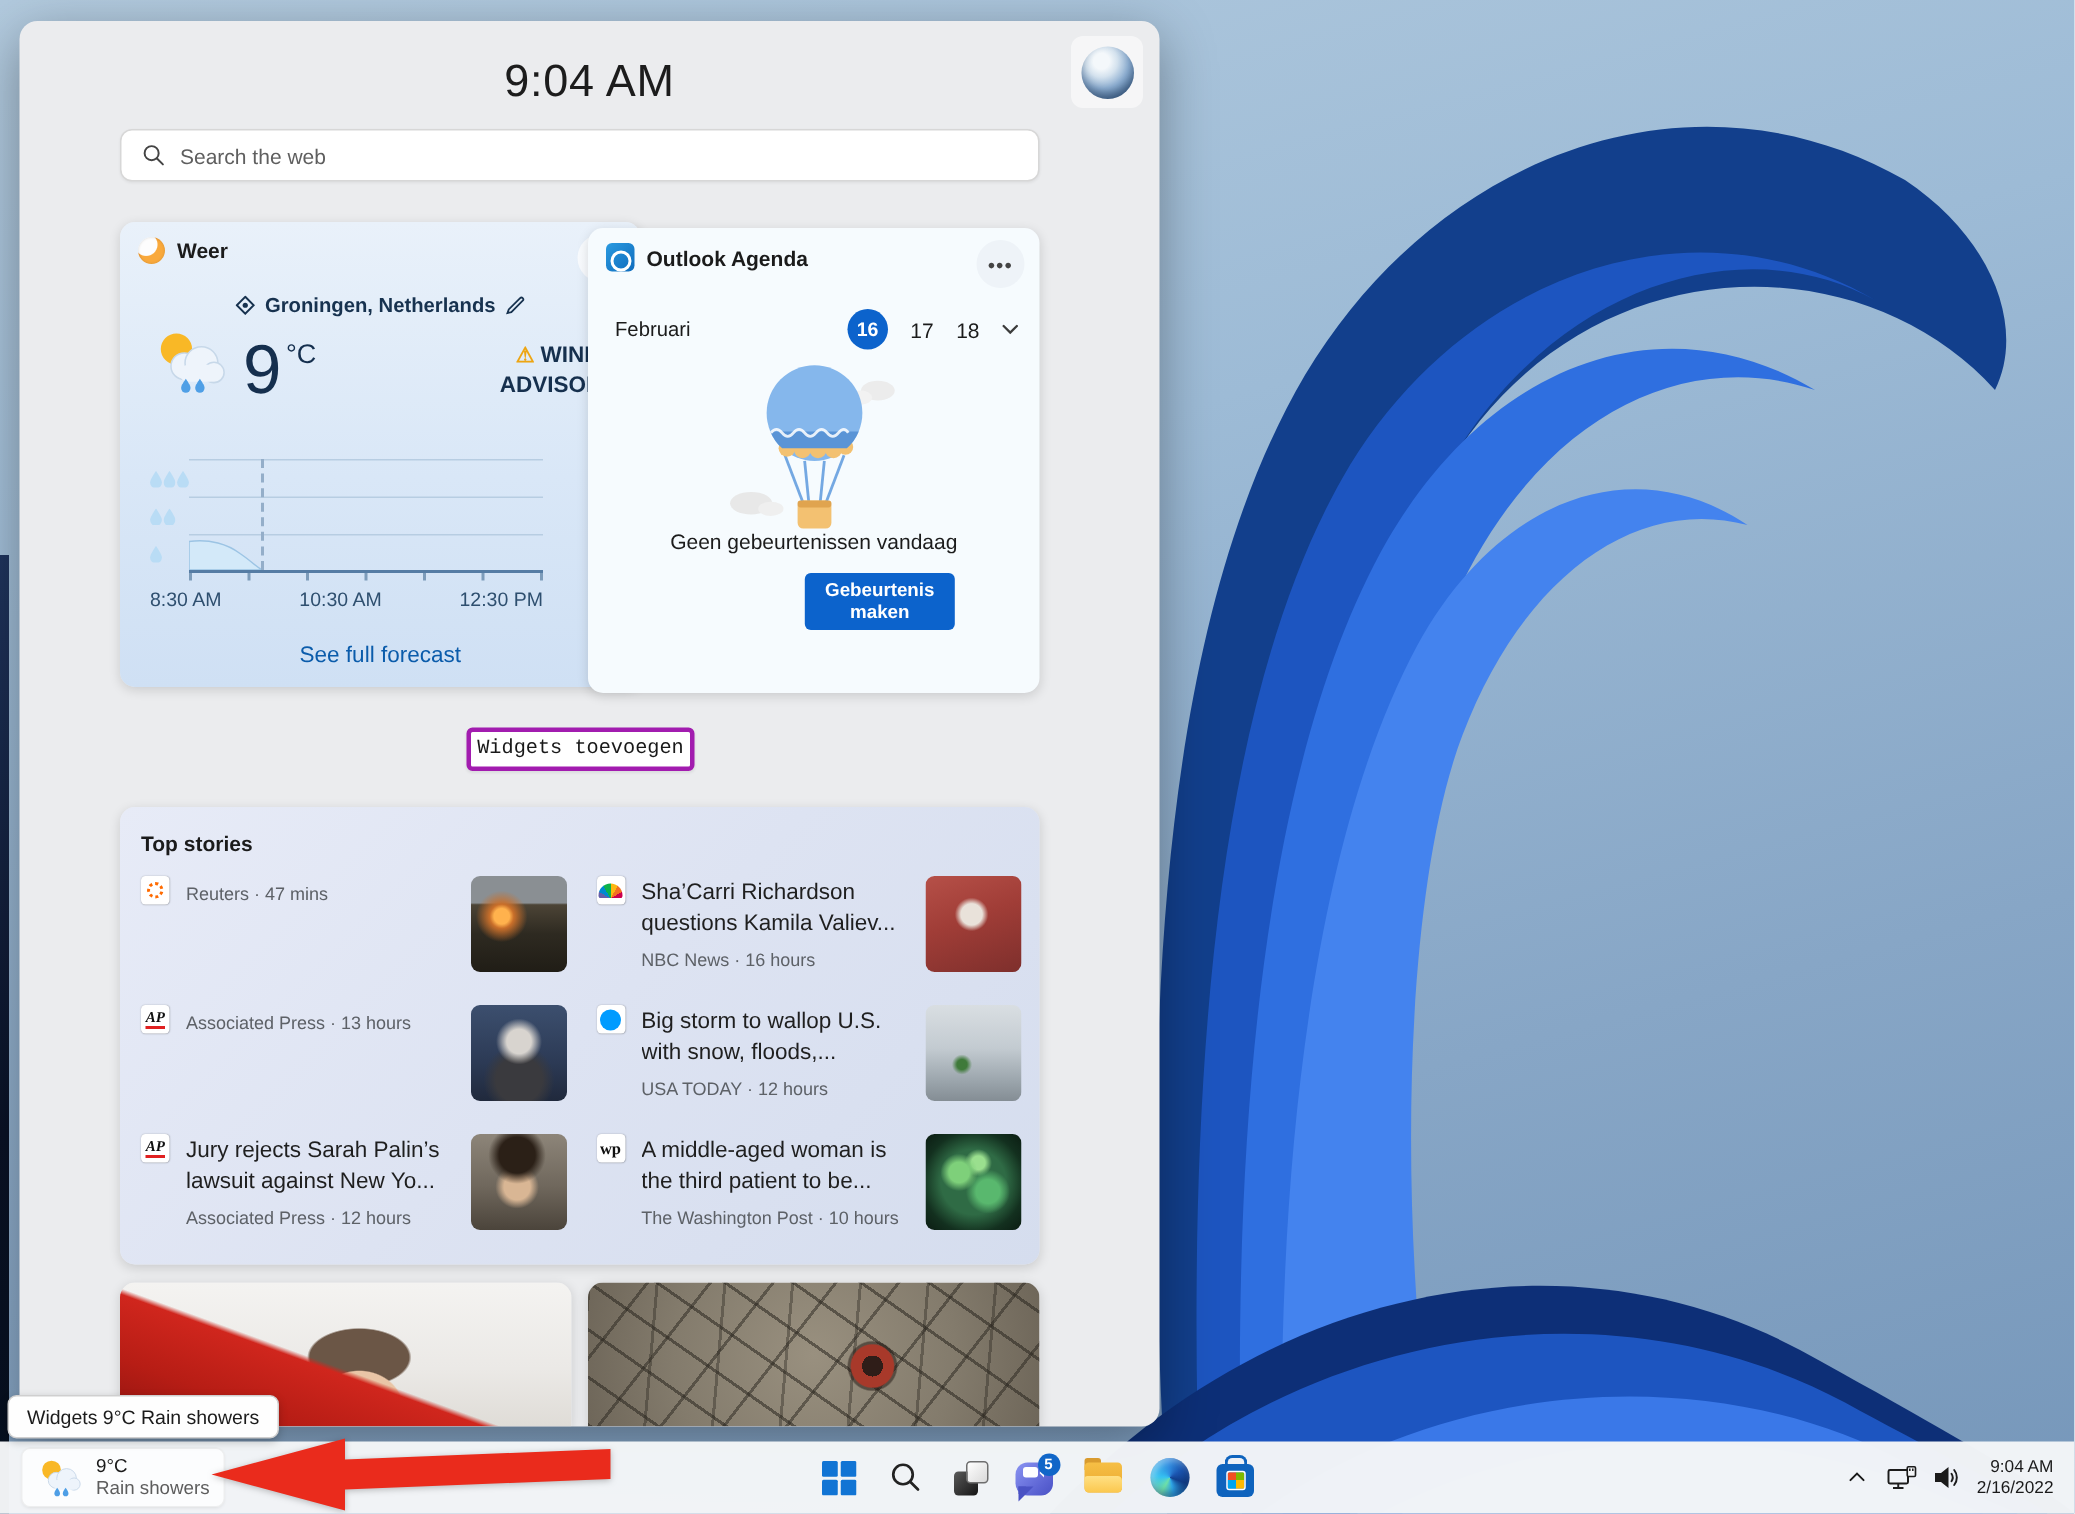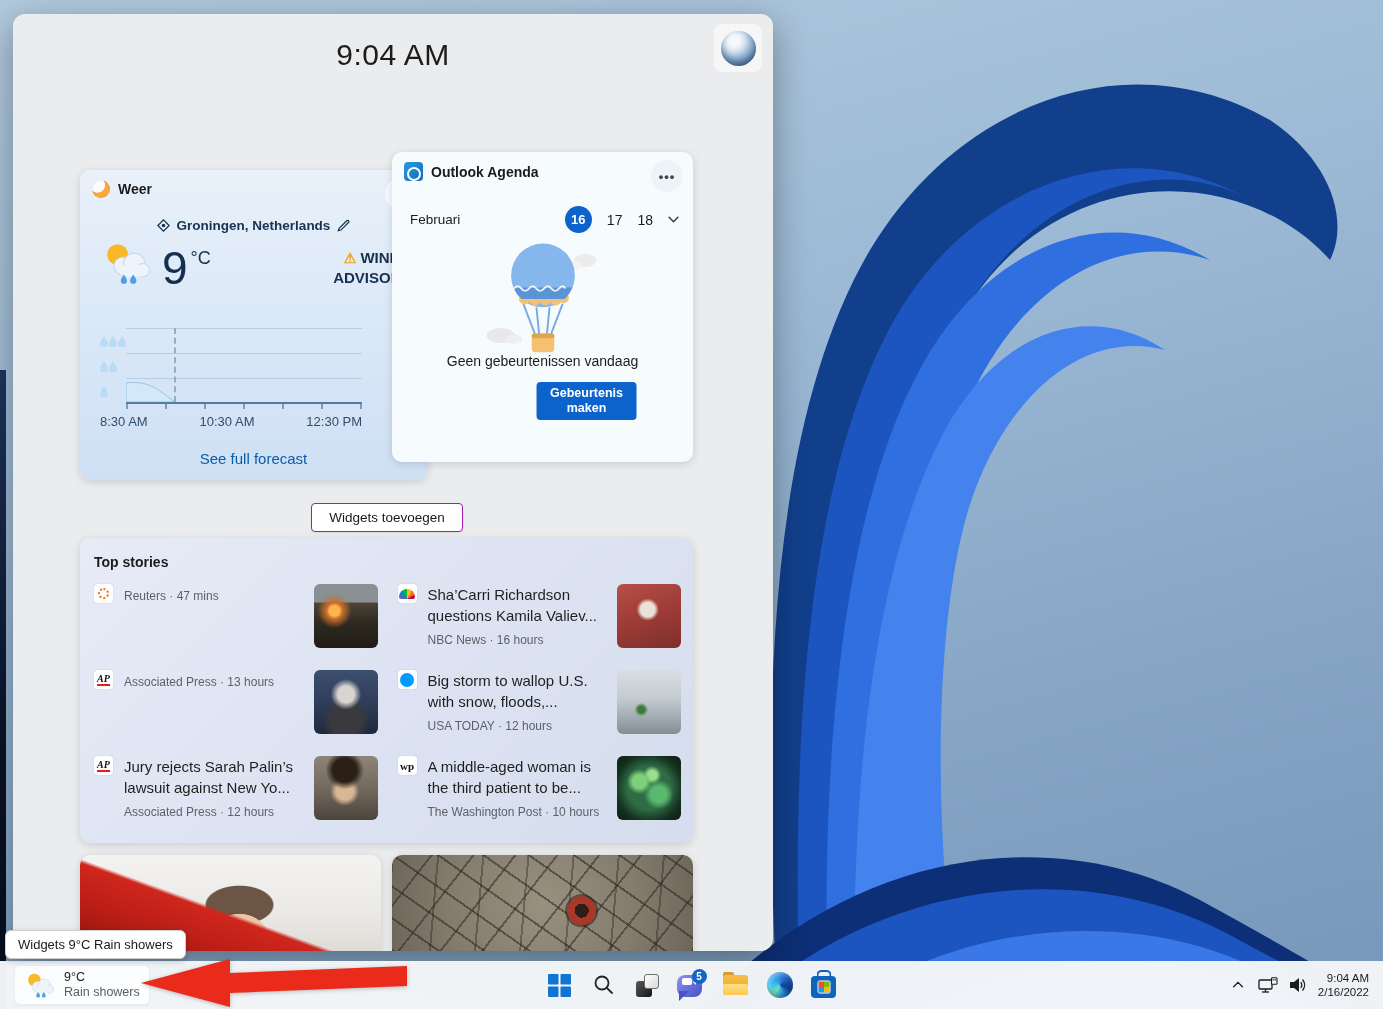--- a/index.html
+++ b/index.html
@@ -36,21 +36,21 @@
 
   
   .card { position:absolute; border-radius:10px; box-shadow:0 2px 8px rgba(0,0,0,.14); }
   .card-header { position:absolute; top:10px; left:12px; display:flex; align-items:center; gap:8px; }
   .card-title { font-size:14px; font-weight:600; color:#1b1b1b; }
   .more-btn { position:absolute; top:8px; right:10px; width:32px; height:32px; border-radius:50%;
     background:rgba(255,255,255,.7); display:grid; place-items:center;
     color:#444; font-size:13px; font-weight:700; letter-spacing:1px; cursor:pointer; }
 
   
-  .weather-card { left:67px; top:156px; width:347px; height:310px;
+  .weather-card { left:67px; top:134px; width:347px; height:310px;
     background:linear-gradient(180deg,#e9f1fa 0%,#d9e7f7 55%,#cfe0f4 100%); }
   .weer-logo { width:18px; height:18px; border-radius:50%;
     background:radial-gradient(circle at 30% 28%, #fdfdfd 0 40%, rgba(253,253,253,0) 44%),
                radial-gradient(circle at 62% 62%, #f9a93c 0 55%, #ef8a1e 90%);
     box-shadow:inset 0 0 2px rgba(0,0,0,.15); }
   .location-row { position:absolute; top:48px; left:0; width:100%;
     display:flex; justify-content:center; align-items:center; gap:7px;
     color:#17324f; font-size:13.5px; font-weight:600; }
   .temp-row { position:absolute; top:72px; left:22px; display:flex; align-items:flex-start; }
   .temp-value { font-size:46px; font-weight:400; color:#152f4e; line-height:52px; margin-left:10px; }
@@ -89,23 +89,23 @@
   .date-plain { font-size:14px; color:#1b1b1b; cursor:pointer; }
   .balloon-wrap { position:absolute; top:84px; left:0; width:100%; display:flex; justify-content:center; }
   .no-events { position:absolute; top:201px; left:0; width:100%; text-align:center;
     font-size:14px; color:#1c1c1c; }
   .create-event-btn { position:absolute; top:230px; left:50%; transform:translateX(-50%);
     background:#0c63cc; color:#fff; border:none; border-radius:4px; cursor:pointer;
     font-size:12.5px; font-weight:700; line-height:15px; padding:4px 14px; text-align:center;
     font-family:"Liberation Sans",sans-serif;margin-left:44px; }
 
   .add-widgets-btn { position:absolute; left:298px; top:471px; width:152px; height:29px;
-    background:#fff; border:1px solid #a21caf; border-radius:4px; cursor:pointer;
-    font-size:13.5px; color:#191919; font-family:Liberation Sans, sans-serif;
-    box-shadow:0 1px 2px rgba(0,0,0,.07);margin-top:18px; }
+    background:#fff; border:3px solid #a21caf; border-radius:4px; cursor:pointer;
+    font-size:13.5px; color:#191919; font-family:Liberation Mono, monospace;
+    box-shadow:0 1px 2px rgba(0,0,0,.07); }
 
   
   .stories-card { left:67px; top:524px; width:613px; height:305px;
     background:linear-gradient(135deg,#e7ebf7 0%,#dde3f2 50%,#d5ddee 100%); }
   .stories-title { position:absolute; top:16px; left:14px; font-size:14px; font-weight:700; color:#1b1b1b; }
   .stories-grid { position:absolute; top:46px; left:14px; right:12px;
     display:grid; grid-template-columns:1fr 1fr; column-gap:20px; row-gap:22px; }
   .story { display:grid; grid-template-columns:22px 1fr 64px; column-gap:8px; cursor:pointer; }
   .story-title { font-size:15px; line-height:21px; color:#1f1f1f; grid-column:2;
     display:-webkit-box; -webkit-line-clamp:2; -webkit-box-orient:vertical; overflow:hidden; }
@@ -232,20 +232,27 @@
   </div>
 
   <div class="panel">
 
     <div class="panel-time">9:04 AM</div>
 
     <div class="avatar-btn">
       <div class="avatar"></div>
     </div>
 
+    <div class="search-bar">
+      <svg width="15" height="15" viewBox="0 0 16 16">
+        <circle cx="6.5" cy="6.5" r="5" fill="none" stroke="#444" stroke-width="1.4"></circle>
+        <line x1="10.3" y1="10.3" x2="14.5" y2="14.5" stroke="#444" stroke-width="1.4" stroke-linecap="round"></line>
+      </svg>
+      <input type="text" placeholder="Search the web" style="">
+    </div>
 
     <div class="card weather-card">
       <div class="card-header">
         <div class="weer-logo"></div>
         <div class="card-title">Weer</div>
       </div>
       <div class="more-btn">•••</div>
 
       <div class="location-row">
         <svg width="13" height="13" viewBox="0 0 12 12">

